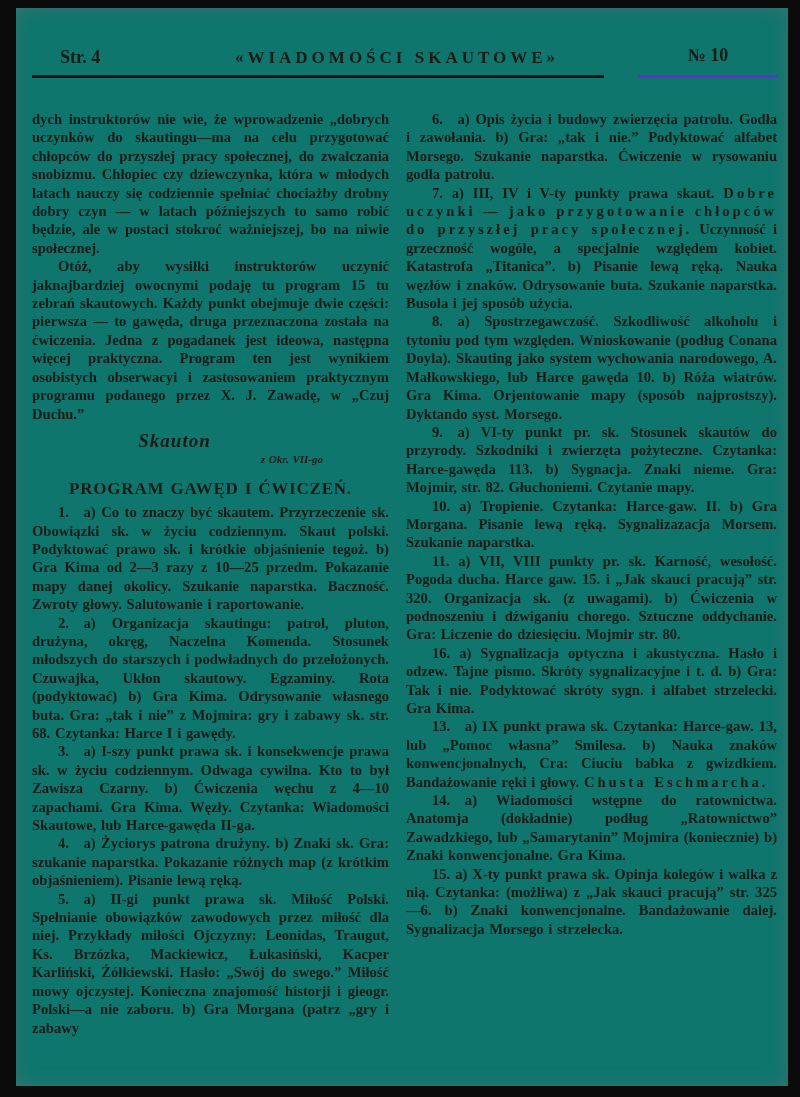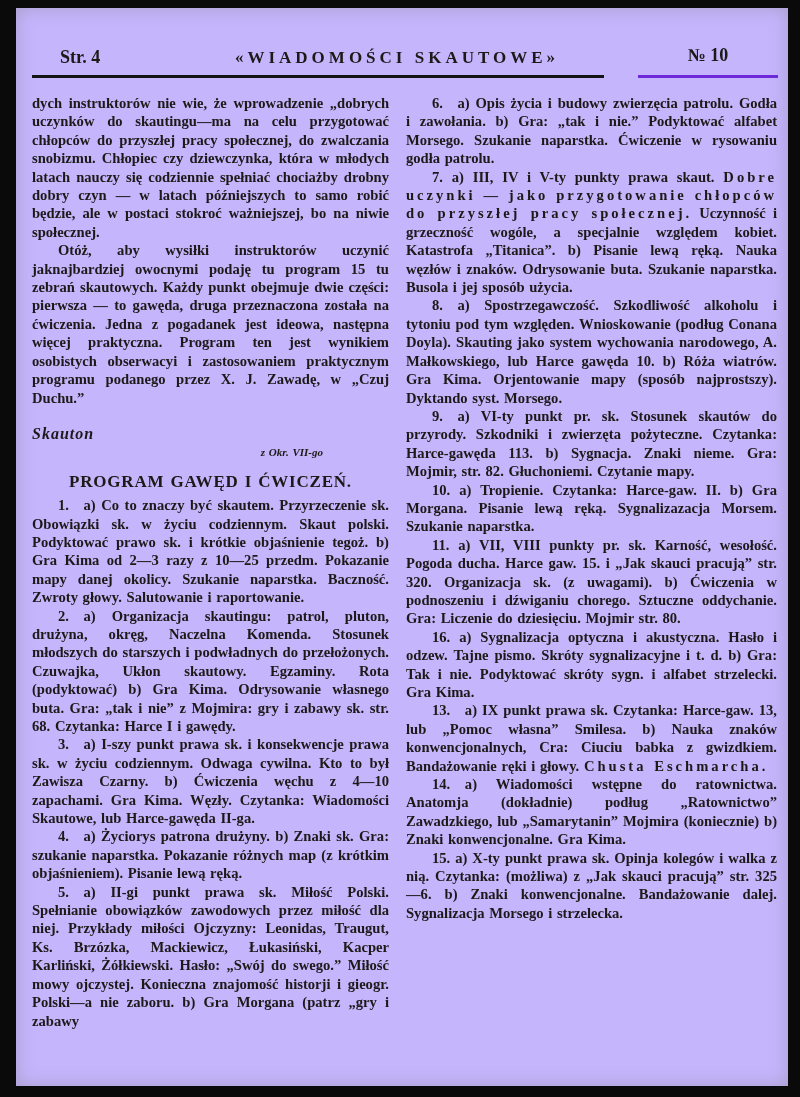--- a/index.html
+++ b/index.html
@@ -5,21 +5,21 @@
   html, body { margin: 0; padding: 0; }
   body {
     width: 800px; height: 1097px;
     background: #0a0a0a;
     font-family: "Liberation Serif", "DejaVu Serif", serif;
     overflow: hidden;
   }
   .page {
     position: absolute;
     left: 16px; top: 8px; right: 12px; bottom: 11px;
-    background: #c4b5fd;
+    background: #0f766e;
     box-shadow: inset 0 0 18px rgba(120,115,105,0.35);
     color: #1b1a17;
   }
   
   .header {
     display: flex;
     align-items: flex-end;
     margin: 12px 10px 0 16px;
   }
   .h-main {
@@ -46,47 +46,47 @@
     border-bottom: 3px solid #6d28d9;
     padding-bottom: 9px;
     margin-left: 34px;
     text-align: center;
     font-size: 18px; font-weight: 700;
   }
   
   .cols {
     display: flex;
     gap: 17px;
-    padding: 16px 6px 0 16px;
+    padding: 32px 6px 0 16px;
   }
   .col { font-size: 14.6px; line-height: 18.4px; font-weight: 700; }
   .col-left  { width: 357px; }
   .col-right { width: 371px; }
   
   .blk {
     margin: 0;
     text-align: justify;
     text-indent: 26px;
     word-spacing: 1px;
   }
   .noindent { text-indent: 0; }
   .heading {
     text-align: center;
     text-indent: 0;
     font-size: 17px;
     letter-spacing: 0.8px;
     margin: 11px 0 5px 0;
   }
   .signame {
-    text-align: left;
+    text-align: center;
     text-indent: 0;
     font-style: italic;
-    font-size: 16px;
+    font-size: 19px;
     padding-right: 72px;
-    margin-top: 18px;
+    margin-top: 9px;
     letter-spacing: 1px;
   }
   .sigorigin {
     text-align: right;
     text-indent: 0;
     font-style: italic;
     font-size: 11px;
     padding-right: 66px;
     margin-bottom: 4px;
   }

